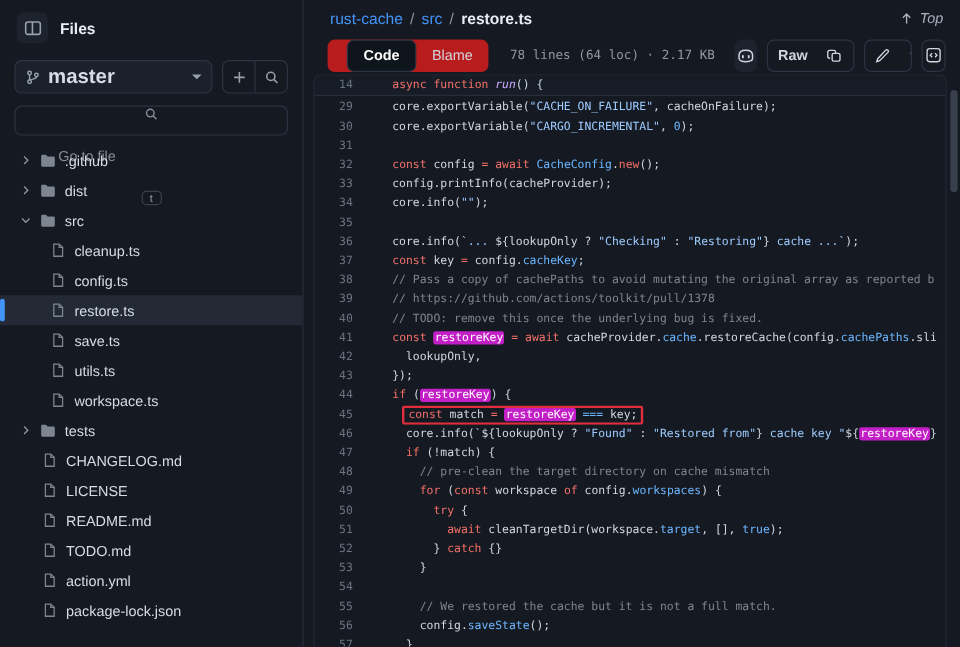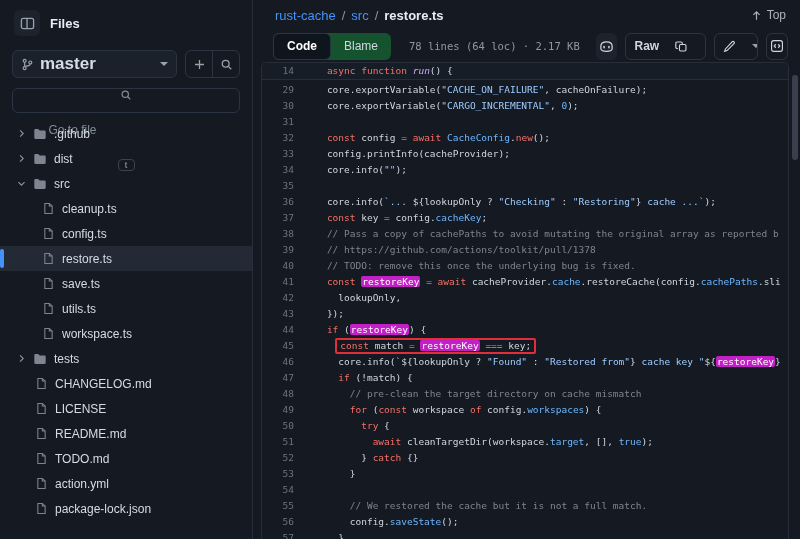--- a/index.html
+++ b/index.html
@@ -34,23 +34,23 @@
   .tree-row.selected::before { content:""; position:absolute; left:0; top:3px; bottom:3px; width:4px; border-radius:2px; background:var(--accent); }
   .tree-label { white-space:nowrap; }
   .chev { color:#8b949e; display:flex; width:10px; justify-content:center; }
 
   
   .main { flex:1; display:flex; flex-direction:column; position:relative; min-width:0; }
   .breadcrumb-row { height:30px; display:flex; align-items:center; padding:0 14px 0 22px; font-size:13px; flex:none; }
   .crumb-link { color:var(--accent); text-decoration:none; cursor:pointer; }
   .crumb-sep { color:#8b949e; margin:0 6px; }
   .crumb-current { color:#e6edf3; font-weight:700; }
-  .top-link { margin-left:auto; color:#aab2bd; font-size:12px; display:flex; gap:5px; align-items:center; cursor:pointer; }
+  .top-link { margin-left:auto; color:#aab2bd; font-size:12px; display:flex; gap:5px; align-items:center; cursor:pointer;font-style:italic; }
   .toolbar { height:32px; display:flex; align-items:center; padding:0 12px 0 20px; gap:8px; flex:none; }
-  .seg { display:flex; background:#14532d; border-radius:6px; height:27px; align-items:stretch; }
+  .seg { display:flex; background:#b91c1c; border-radius:6px; height:27px; align-items:stretch;padding-left:16px; }
   .seg-item { display:flex; align-items:center; padding:0 13px; font-size:12px; color:#cfd6df; cursor:pointer; border-radius:6px; }
   .seg-item.active { background:#0f151d; color:#ffffff; font-weight:700; border:1px solid #2b3442; }
   .meta { font-family:"DejaVu Sans Mono", monospace; font-size:10.5px; color:#9198a1; margin-left:10px; white-space:nowrap; }
   .toolbar .spacer { flex:1; }
   .tb-icon-btn { width:28px; height:27px; border-radius:6px; background:#1d232d; }
   .btn-group { display:flex; height:27px; border:1px solid #2b3442; border-radius:6px; overflow:hidden; align-items:stretch; }
   .btn-group .cell { display:flex; align-items:center; justify-content:center; padding:0 8px; color:#cfd6df; cursor:pointer; }
   .btn-group .cell.txt { font-size:12px; font-weight:700; }
   .btn-group .gdiv { width:1px; background:#2b3442; }
 

